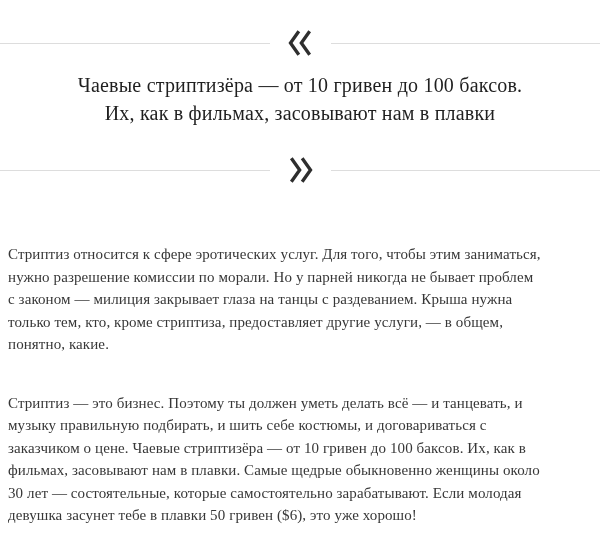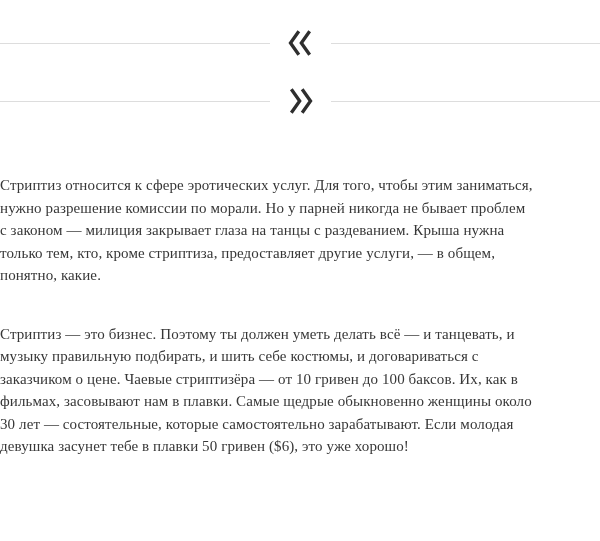--- a/index.html
+++ b/index.html
@@ -44,21 +44,21 @@
     line-height: 28px;
     font-weight: normal;
     color: #1f1f1f;
     text-align: center;
     white-space: pre-line;
     letter-spacing: 0.2px;
   }
 
   .article-body {
     margin-top: 58px;
-    padding: 0 6px 0 0;
+    padding: 0 6px 0 8px;
     color: #373737;
     font-size: 15px;
     line-height: 22.5px;
   }
   .article-body p {
     margin: 0;
     white-space: pre-line;
     letter-spacing: 0.1px;
   }
   .article-body p + p {
@@ -74,20 +74,22 @@
     <span class="line"></span>
     <span class="icon">
       <svg width="25" height="28" viewBox="0 0 30 32" aria-hidden="true">
         <polyline points="13,2 3,16 13,30" fill="none" stroke="#2e2e2e" stroke-width="4"></polyline>
         <polyline points="26,2 16,16 26,30" fill="none" stroke="#2e2e2e" stroke-width="4"></polyline>
       </svg>
     </span>
     <span class="line"></span>
   </div>
 
+  <h1 class="headline">Чаевые стриптизёра — от 10 гривен до 100 баксов.
+Их, как в фильмах, засовывают нам в плавки</h1>
 
   <div class="divider divider-bottom">
     <span class="line"></span>
     <span class="icon">
       <svg width="25" height="28" viewBox="0 0 30 32" aria-hidden="true">
         <polyline points="4,2 14,16 4,30" fill="none" stroke="#2e2e2e" stroke-width="4"></polyline>
         <polyline points="17,2 27,16 17,30" fill="none" stroke="#2e2e2e" stroke-width="4"></polyline>
       </svg>
     </span>
     <span class="line"></span>

